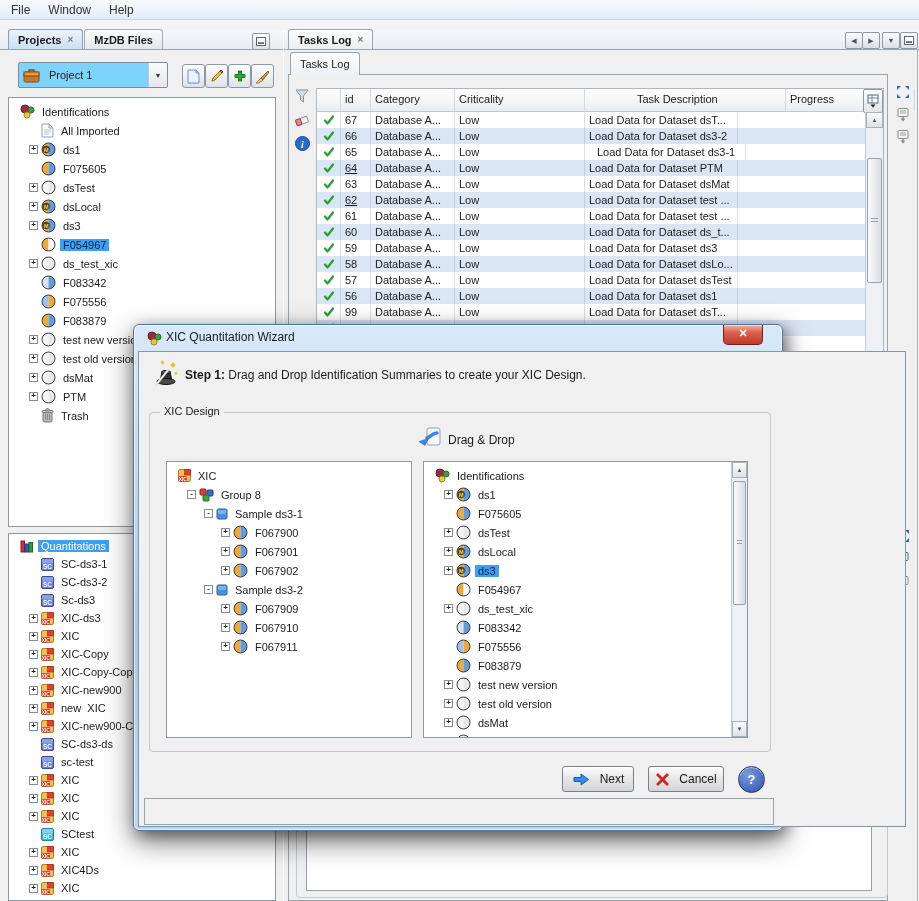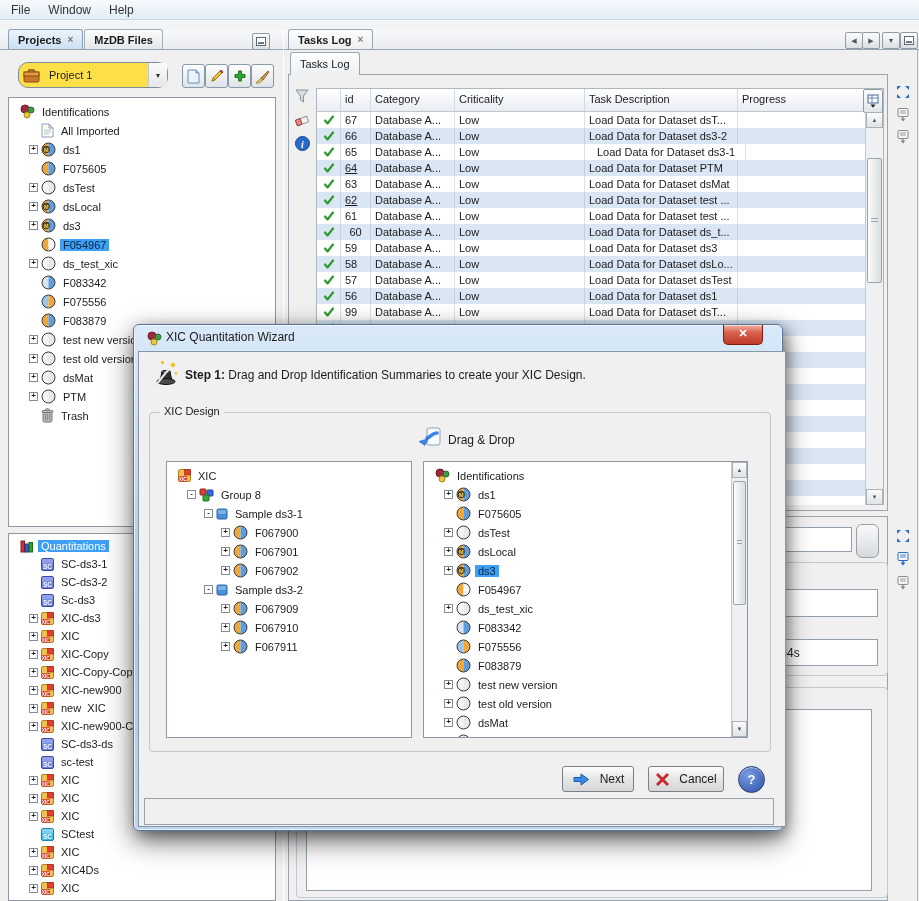--- a/index.html
+++ b/index.html
@@ -31,22 +31,22 @@
   .tree-row{display:flex;align-items:center;white-space:nowrap;font-size:11px;}
   .slot{flex:0 0 13px;width:13px;display:flex;align-items:center;justify-content:center;}
   .expander{width:9px;height:9px;box-sizing:border-box;border:1px solid #848c94;background:#fff;
      font-size:8px;line-height:6px;text-align:center;color:#222;font-weight:bold;}
   .ticon{display:inline-flex;margin:0 4px 0 1px;flex:0 0 auto;align-items:center;}
   .tlabel{padding:0 3px;white-space:pre;}
   .tlabel.sel{background:#3da0f5;}
   .tlabel.sel.dark{color:#09233f;}
   .tlabel.sel.light{color:#fff;}
   
-  #project-combo{position:absolute;left:18px;top:62px;width:150px;height:26px;background:#fde047;
-     border:1px solid #7d8c9b;border-radius:10px;display:flex;align-items:center;font-size:11px;box-sizing:border-box;}
+  #project-combo{position:absolute;left:18px;top:62px;width:150px;height:26px;background:#7dd3fc;
+     border:1px solid #7d8c9b;border-radius:2px;display:flex;align-items:center;font-size:11px;box-sizing:border-box;}
   #project-combo .val{flex:1;padding-left:5px;}
   #project-combo .arr{width:18px;height:100%;border-left:1px solid #c2cbd4;display:flex;align-items:center;
      justify-content:center;font-size:7px;color:#333;background:linear-gradient(#fafafa,#e4e7ea);}
   .sqbtn{position:absolute;width:21px;height:22px;background:linear-gradient(#fdfdfd,#dfe3e7);
      border:1px solid #8a99a8;border-radius:3px;display:flex;align-items:center;justify-content:center;}
   
   #table-wrap{position:absolute;left:316px;top:88px;width:568px;height:417px;
      border:1px solid #aeb6c0;box-sizing:border-box;background:#fff;}
   #thead{display:flex;height:23px;background:linear-gradient(#ffffff,#e9edf2);
      border-bottom:1px solid #bfc7d1;box-sizing:border-box;}
@@ -72,21 +72,21 @@
   #dialog{position:absolute;left:133px;top:324px;width:650px;height:507px;
      background:linear-gradient(#d9e9f9,#a9c8e6 60%,#bdd6ee);
      border:1px solid #54749a;border-radius:6px;
      box-shadow:0 10px 28px rgba(0,0,0,0.55),4px 4px 14px rgba(0,0,0,0.35),inset 0 0 0 1px rgba(255,255,255,0.65);
      box-sizing:border-box;}
   #dlg-title{position:absolute;left:32px;top:5px;font-size:12px;color:#1a1a1a;}
   #dlg-close{position:absolute;left:589px;top:0px;width:38px;height:19px;
      background:linear-gradient(#f2b2a0,#d9614e 40%,#bf3a28);border:1px solid #7c1d12;border-top:none;
      border-radius:0 0 5px 5px;color:#fff;font-weight:bold;font-size:11px;text-align:center;line-height:17px;
      box-shadow:inset 0 1px 0 rgba(255,255,255,0.55);}
-  #dlg-inner{position:absolute;left:4px;top:26px;width:648px;height:476px;background:#f0f0f0;
+  #dlg-inner{position:absolute;left:4px;top:26px;width:768px;height:476px;background:#f0f0f0;
      border:1px solid #8496a8;box-sizing:border-box;}
   .groupbox{position:absolute;border:1px solid #c3c9cf;border-radius:4px;}
   .legend{position:absolute;top:-8px;left:10px;background:#f0f0f0;padding:0 4px;font-size:11px;}
   .dlg-btn{position:absolute;display:flex;align-items:center;justify-content:center;gap:6px;
      background:linear-gradient(#fefefe,#e7e7e7 45%,#d6d6d6);border:1px solid #777f87;border-radius:3px;
      font-size:12px;box-sizing:border-box;}
   #help-btn{position:absolute;width:25px;height:25px;border-radius:50%;
      background:radial-gradient(circle at 9px 8px,#7a9ce0,#2c50a8);border:1px solid #20386e;
      color:#fff;font-weight:bold;font-size:13px;display:flex;align-items:center;justify-content:center;
      box-shadow:inset 0 1px 1px rgba(255,255,255,.6);}
@@ -655,21 +655,21 @@
           <text x="7.5" y="11.5" font-size="10" font-weight="bold" fill="#fff" text-anchor="middle" font-family="Liberation Serif,serif" font-style="italic">i</text>
         </svg>
       </div>
   </div>
   <div id="table-wrap">
     <div id="thead">
         <span class="th" style="width: 24px; flex: 0 0 24px;"></span>
         <span class="th" style="width: 30px; flex: 0 0 30px;">id</span>
         <span class="th" style="width: 84px; flex: 0 0 84px;">Category</span>
         <span class="th" style="width: 130px; flex: 0 0 130px;">Criticality</span>
-        <span class="th" style="width: 153px; flex: 0 0 153px;">Task Description</span>
+        <span class="th" style="width: 153px; flex: 0 0 153px; margin-left: 48px;">Task Description</span>
         <span class="th" style="width: 129px; flex: 0 0 129px;">Progress</span>
       </div>
     <div id="tbody">
         <div class="trow">
           <span class="td" style="width: 24px; flex: 0 0 24px; display: flex; align-items: center; justify-content: center;">
             <svg width="12" height="12">
               <path d="M2 6.5L4.5 9.5 10 2.5" fill="none" stroke="#2f9b2f" stroke-width="2.2" stroke-linecap="round" stroke-linejoin="round"></path>
             </svg>
           </span>
           <span class="td" style="width: 30px; flex: 0 0 30px;">67</span>
@@ -749,21 +749,21 @@
           <span class="td" style="width: 130px; flex: 0 0 130px;">Low</span>
           <span class="td" style="width: 153px; flex: 0 0 153px;">Load Data for Dataset test ...</span>
           <span class="td" style="width: 129px; flex: 0 0 129px;"></span>
         </div>
         <div class="trow">
           <span class="td" style="width: 24px; flex: 0 0 24px; display: flex; align-items: center; justify-content: center;">
             <svg width="12" height="12">
               <path d="M2 6.5L4.5 9.5 10 2.5" fill="none" stroke="#2f9b2f" stroke-width="2.2" stroke-linecap="round" stroke-linejoin="round"></path>
             </svg>
           </span>
-          <span class="td" style="width: 30px; flex: 0 0 30px; text-align: center;">60</span>
+          <span class="td" style="width: 30px; flex: 0 0 30px;">60</span>
           <span class="td" style="width: 84px; flex: 0 0 84px;">Database A...</span>
           <span class="td" style="width: 130px; flex: 0 0 130px;">Low</span>
           <span class="td" style="width: 153px; flex: 0 0 153px;">Load Data for Dataset ds_t...</span>
           <span class="td" style="width: 129px; flex: 0 0 129px;"></span>
         </div>
         <div class="trow">
           <span class="td" style="width: 24px; flex: 0 0 24px; display: flex; align-items: center; justify-content: center;">
             <svg width="12" height="12">
               <path d="M2 6.5L4.5 9.5 10 2.5" fill="none" stroke="#2f9b2f" stroke-width="2.2" stroke-linecap="round" stroke-linejoin="round"></path>
             </svg>

